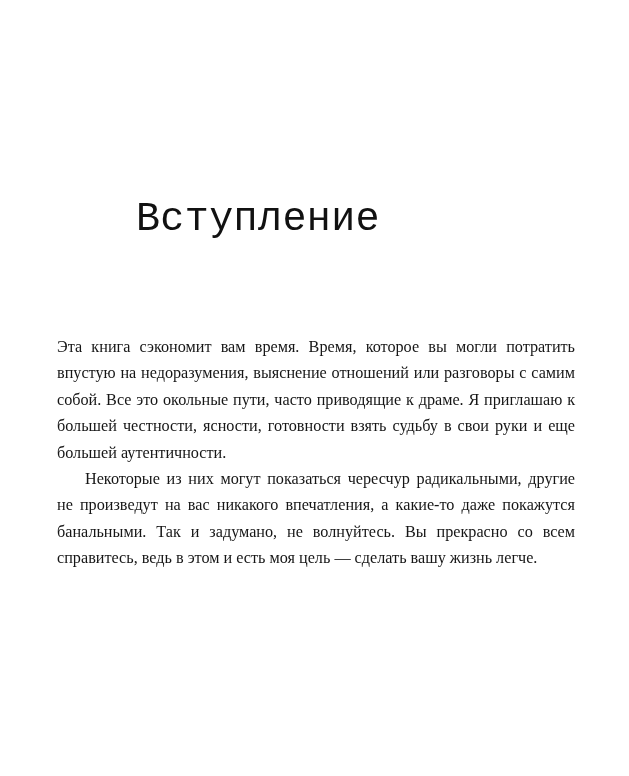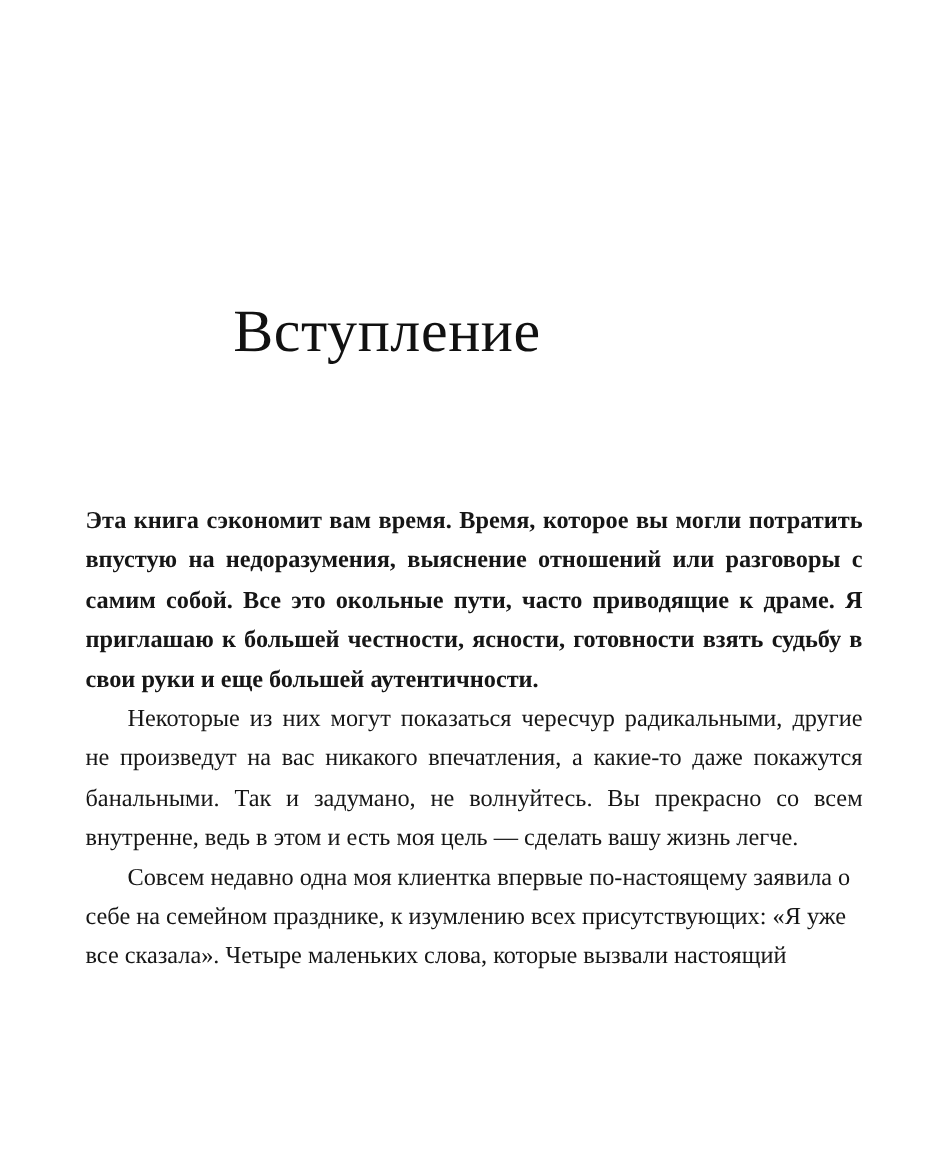--- a/index.html
+++ b/index.html
@@ -20,21 +20,21 @@
     height: 776px;
     background: #ffffff;
     box-sizing: border-box;
   }
   .title {
     position: absolute;
     top: 170px;
     left: 0;
     width: 516px;
     text-align: center;
-    font-family: Liberation Serif, serif;
+    font-family: Liberation Mono, monospace;
     font-weight: 300;
     font-size: 40px;
     letter-spacing: 0.4px;
     color: #111111;
   }
   .body-text {
     position: absolute;
     top: 334px;
     left: 57px;
     width: 518px;
@@ -45,32 +45,30 @@
     text-justify: inter-word;
     color: #161616;
     hyphens: manual;
   }
   .body-text p {
     margin: 0;
     text-indent: 28px;
   }
   .body-text p.first {
     text-indent: 0;
-    font-weight: bold;
   }
   .body-text p.last {
     text-align: left;
   }
 </style>
 </head>
 <body>
 
 <div class="page">
 
   <h1 class="title">Вступление</h1>
 
   <div class="body-text">
     <p class="first">Эта книга сэкономит вам время. Время, которое вы могли потратить впустую на недоразумения, выяснение отношений или разговоры с самим собой. Все это окольные пути, часто приводящие к драме. Я приглашаю к большей честности, ясности, готовности взять судьбу в свои руки и еще большей аутентичности.</p>
-    <p>Некоторые из них могут показаться чересчур радикальными, другие не произведут на вас никакого впечатления, а какие-то даже покажутся банальными. Так и задумано, не волнуйтесь. Вы прекрасно со всем внутренне, ведь в этом и есть моя цель — сделать вашу жизнь легче.</p>
-    <p class="last">Совсем недавно одна моя клиентка впервые по-настоящему заявила о себе на семейном празднике, к изумлению всех присутствующих: «Я уже все сказала». Четыре маленьких слова, которые вызвали настоящий</p>
+    <p>Некоторые из них могут показаться чересчур радикальными, другие не произведут на вас никакого впечатления, а какие-то даже покажутся банальными. Так и задумано, не волнуйтесь. Вы прекрасно со всем справитесь, ведь в этом и есть моя цель — сделать вашу жизнь легче.</p>
   </div>
 
 </div>
 
 </body></html>

